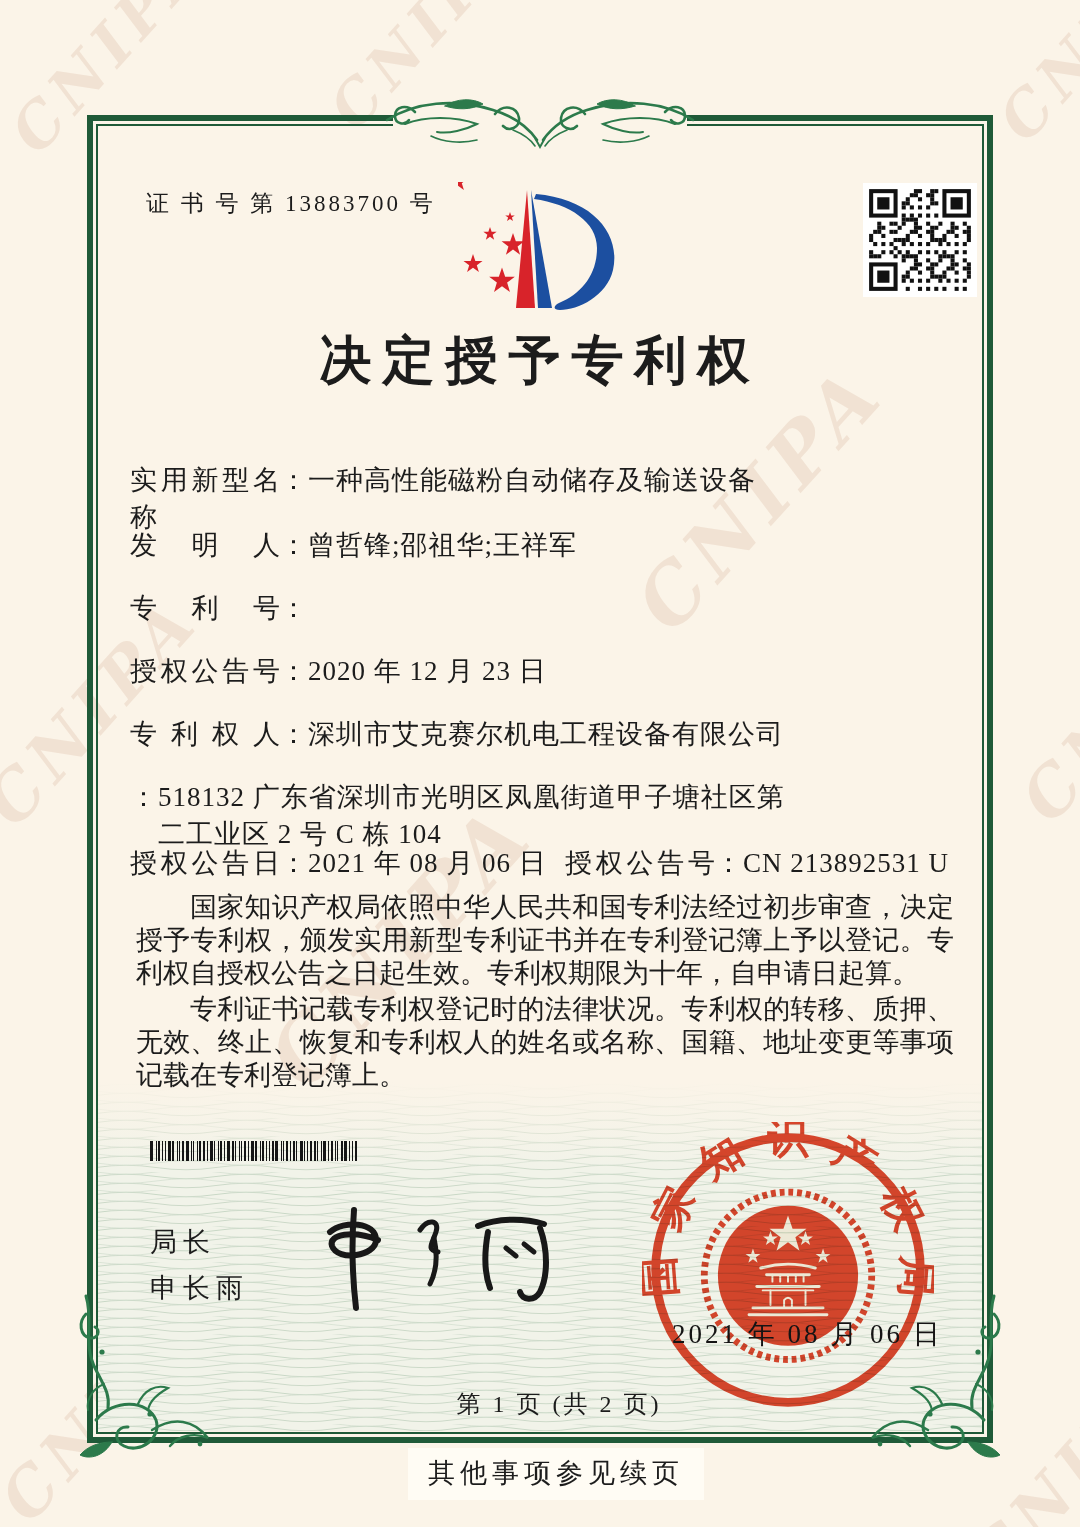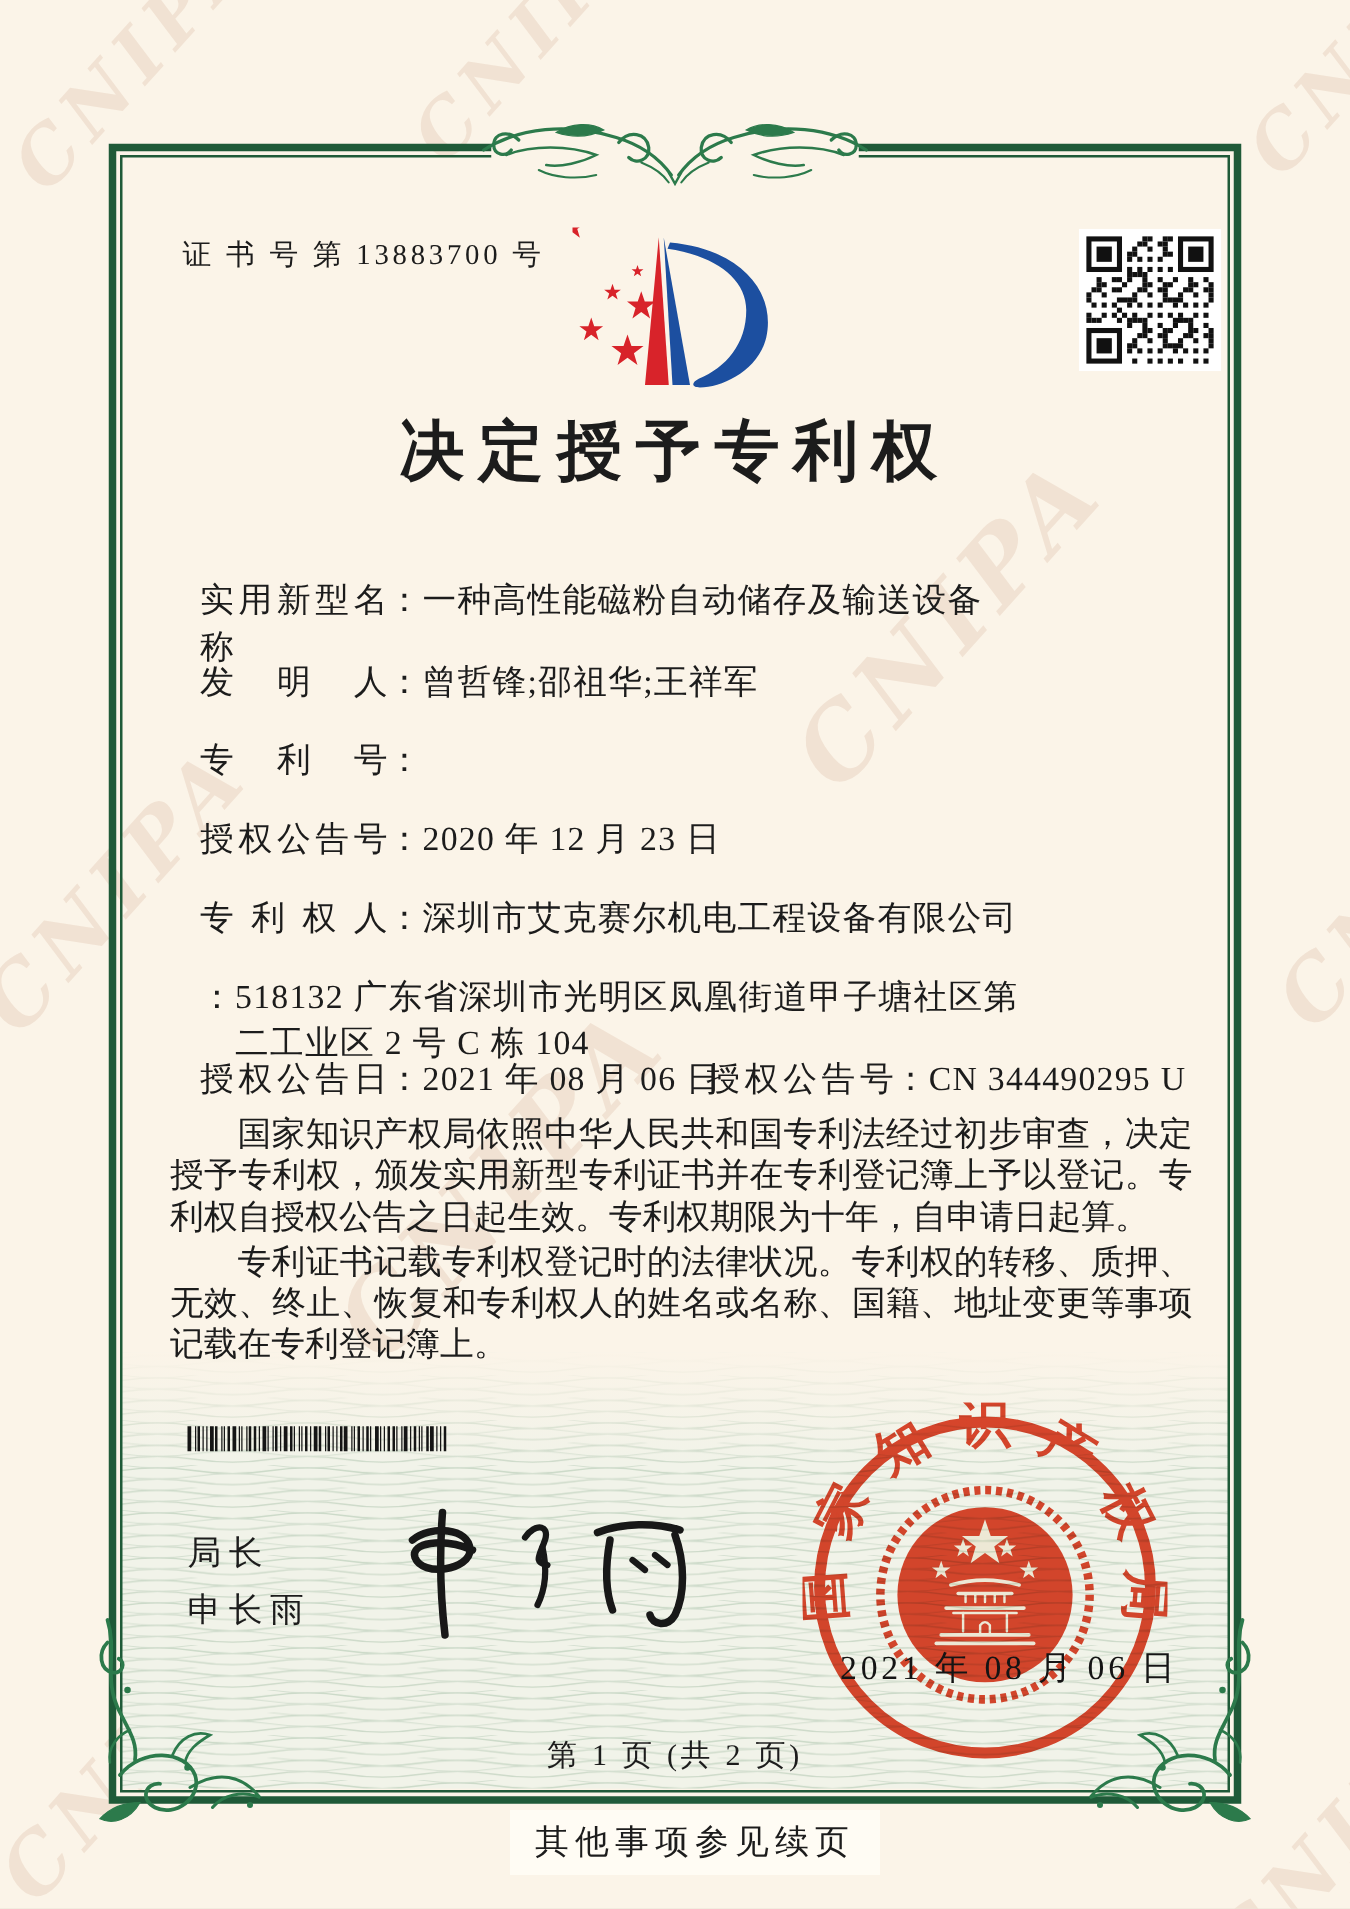--- a/index.html
+++ b/index.html
@@ -24,41 +24,41 @@
     background:linear-gradient(#fbf4e8 0%, rgba(251,244,232,0) 100%);}
   .ornament-top{position:absolute;left:385px;top:90px;z-index:3;}
   .corner-fl{position:absolute;z-index:3;}
   
   .cert-no{position:absolute;left:146px;top:188px;font-size:23px;letter-spacing:3px;z-index:4;}
   .logo{position:absolute;left:458px;top:182px;z-index:4;}
   .qr{position:absolute;left:863px;top:183px;width:114px;height:114px;z-index:4;}
   .doc-title{position:absolute;left:88px;top:326px;width:904px;text-align:center;
     font-size:52px;font-weight:bold;letter-spacing:11px;z-index:4;}
   
-  .field{position:absolute;left:160px;display:flex;font-size:27px;line-height:37px;z-index:4;}
+  .field{position:absolute;left:130px;display:flex;font-size:27px;line-height:37px;z-index:4;}
   .flabel{display:inline-block;width:150px;text-align:justify;text-align-last:justify;flex:none;}
   .fcolon{display:inline-block;width:28px;flex:none;}
   .fvalue{display:inline-block;max-width:660px;letter-spacing:1px;}
   
   .paras{position:absolute;left:136px;top:891px;width:818px;font-size:27px;line-height:33px;
     text-align:justify;z-index:4;}
   .paras p{margin:0 0 3px 0;text-indent:2em;}
   
   .barcode{position:absolute;left:150px;top:1141px;width:292px;height:20px;z-index:4;font-size:0;}
   .barcode i{display:inline-block;height:100%;background:#151515;}
   .sig-title{position:absolute;left:150px;top:1224px;font-size:27px;
     font-family:Liberation Mono, monospace;letter-spacing:6px;z-index:4;}
   .sig-name{position:absolute;left:150px;top:1270px;font-size:27px;
     font-family:"Liberation Sans",sans-serif;letter-spacing:6px;z-index:4;}
   .signature{position:absolute;left:292px;top:1196px;z-index:4;}
   .seal{position:absolute;left:642px;top:1122px;z-index:5;opacity:.93;mix-blend-mode:multiply;}
   .seal-date{position:absolute;left:672px;top:1316px;font-size:27px;color:#141414;
     letter-spacing:3px;z-index:6;}
   .page-num{position:absolute;left:88px;top:1388px;width:904px;text-align:center;
-    font-size:24px;letter-spacing:3px;z-index:4;}
+    font-size:24px;letter-spacing:3px;z-index:4;padding-left:19px;}
   .cont-note{position:absolute;left:408px;top:1448px;font-size:27px;letter-spacing:5px;
     background:rgba(255,252,244,.92);padding:7px 20px 9px;z-index:4;}
 </style>
 </head>
 <body>
 
 <div class="page">
 
   <div class="wm" style="left:-20px;top:12px;font-size:60px">CNIPA</div>
   <div class="wm" style="left:300px;top:-8px;font-size:58px">CNIPA</div>
@@ -343,21 +343,21 @@
   </div>
 
   <div class="field" style="top:845px">
     <span class="flabel">授权公告日</span>
       <span class="fcolon">：</span>
       <span class="fvalue">2021 年 08 月 06 日</span>
   </div>
   <div class="field" style="top:845px;left:565px">
     <span class="flabel">授权公告号</span>
       <span class="fcolon">：</span>
-      <span class="fvalue">CN 344490295 U</span>
+      <span class="fvalue">CN 213892531 U</span>
   </div>
 
   <div class="paras">
     <p>国家知识产权局依照中华人民共和国专利法经过初步审查，决定授予专利权，颁发实用新型专利证书并在专利登记簿上予以登记。专利权自授权公告之日起生效。专利权期限为十年，自申请日起算。</p>
     <p>专利证书记载专利权登记时的法律状况。专利权的转移、质押、无效、终止、恢复和专利权人的姓名或名称、国籍、地址变更等事项记载在专利登记簿上。</p>
   </div>
 
   <div class="barcode"><i style="width:3px;margin-right:2.5px"></i><i style="width:1px;margin-right:1.5px"></i><i style="width:2px;margin-right:1.5px"></i><i style="width:1px;margin-right:2.5px"></i><i style="width:1px;margin-right:1.5px"></i><i style="width:3px;margin-right:1.5px"></i><i style="width:2px;margin-right:2.5px"></i><i style="width:1px;margin-right:1.5px"></i><i style="width:1px;margin-right:1.5px"></i><i style="width:2px;margin-right:2.5px"></i><i style="width:3px;margin-right:1.5px"></i><i style="width:1px;margin-right:1.5px"></i><i style="width:1px;margin-right:2.5px"></i><i style="width:1px;margin-right:1.5px"></i><i style="width:2px;margin-right:1.5px"></i><i style="width:2px;margin-right:2.5px"></i><i style="width:1px;margin-right:1.5px"></i><i style="width:3px;margin-right:1.5px"></i><i style="width:1px;margin-right:2.5px"></i><i style="width:1px;margin-right:1.5px"></i><i style="width:2px;margin-right:1.5px"></i><i style="width:1px;margin-right:2.5px"></i><i style="width:3px;margin-right:1.5px"></i><i style="width:2px;margin-right:1.5px"></i><i style="width:1px;margin-right:2.5px"></i><i style="width:1px;margin-right:1.5px"></i><i style="width:1px;margin-right:1.5px"></i><i style="width:2px;margin-right:2.5px"></i><i style="width:1px;margin-right:1.5px"></i><i style="width:3px;margin-right:1.5px"></i><i style="width:2px;margin-right:2.5px"></i><i style="width:1px;margin-right:1.5px"></i><i style="width:2px;margin-right:1.5px"></i><i style="width:1px;margin-right:2.5px"></i><i style="width:1px;margin-right:1.5px"></i><i style="width:2px;margin-right:1.5px"></i><i style="width:3px;margin-right:2.5px"></i><i style="width:1px;margin-right:1.5px"></i><i style="width:1px;margin-right:1.5px"></i><i style="width:2px;margin-right:2.5px"></i><i style="width:1px;margin-right:1.5px"></i><i style="width:2px;margin-right:1.5px"></i><i style="width:1px;margin-right:2.5px"></i><i style="width:3px;margin-right:1.5px"></i><i style="width:1px;margin-right:1.5px"></i><i style="width:1px;margin-right:2.5px"></i><i style="width:2px;margin-right:1.5px"></i><i style="width:2px;margin-right:1.5px"></i><i style="width:1px;margin-right:2.5px"></i><i style="width:1px;margin-right:1.5px"></i><i style="width:3px;margin-right:1.5px"></i><i style="width:1px;margin-right:2.5px"></i><i style="width:2px;margin-right:1.5px"></i><i style="width:1px;margin-right:1.5px"></i><i style="width:1px;margin-right:2.5px"></i><i style="width:2px;margin-right:1.5px"></i><i style="width:3px;margin-right:1.5px"></i><i style="width:1px;margin-right:2.5px"></i><i style="width:1px;margin-right:1.5px"></i><i style="width:2px;margin-right:1.5px"></i></div>
 
   <div class="sig-title">局长</div>

